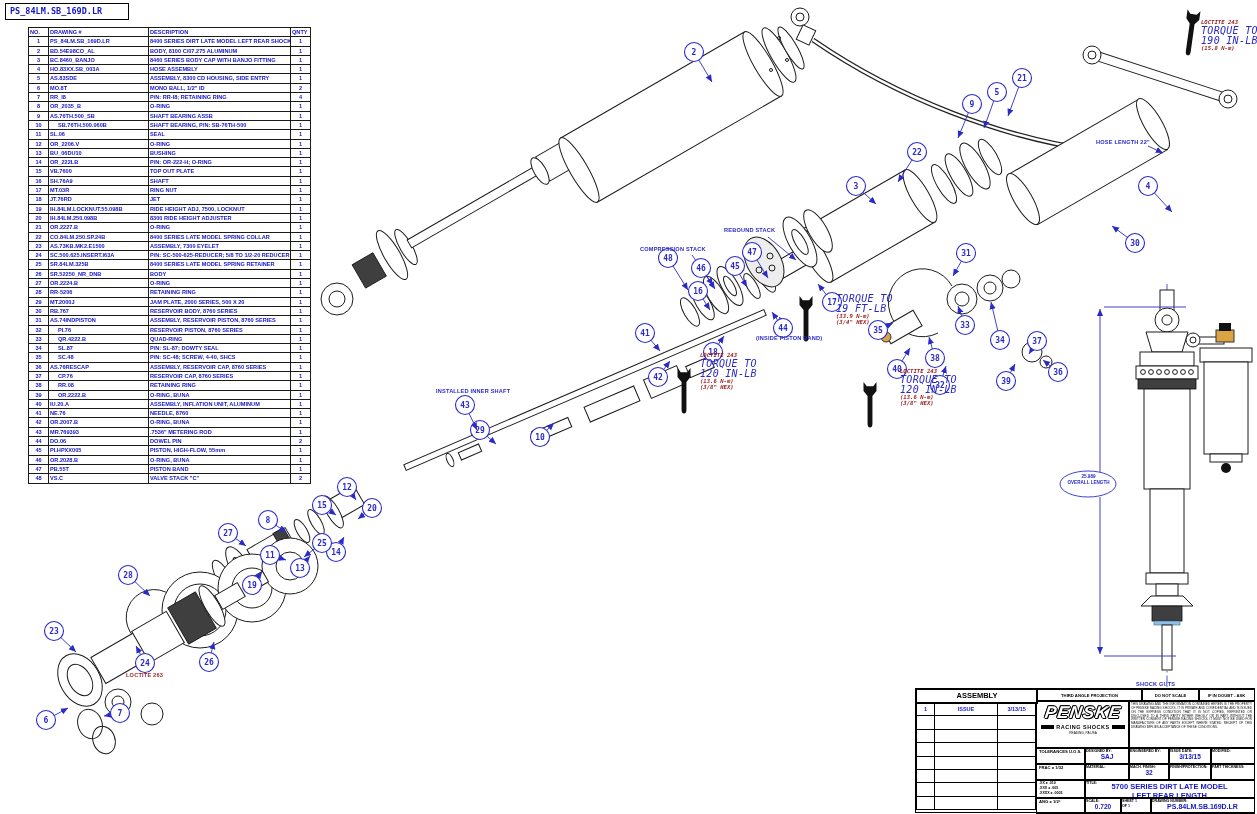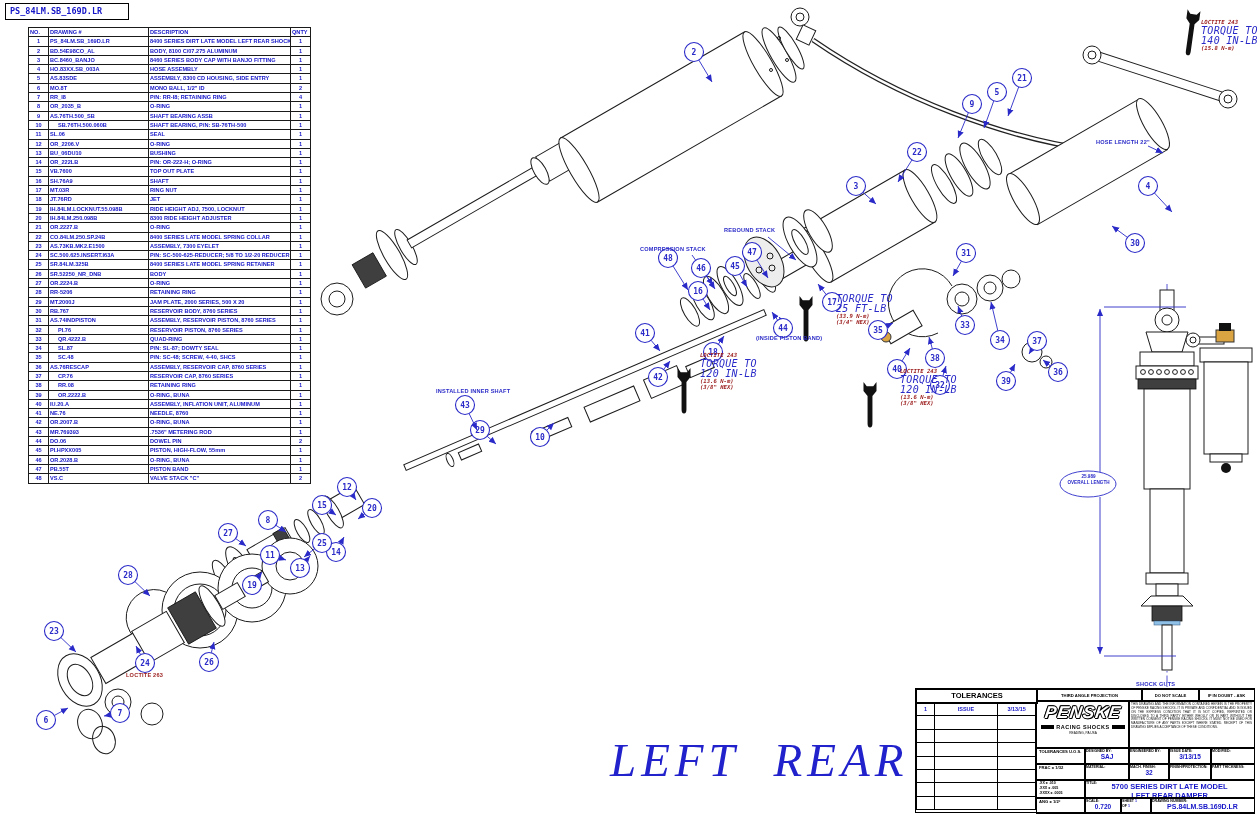--- a/index.html
+++ b/index.html
@@ -799,41 +799,40 @@
         </tr>
         <tr>
           <td class="c">48</td>
           <td>VS.C</td>
           <td>VALVE STACK "C"</td>
           <td class="c">2</td>
         </tr>
       </tbody>
   </table>
 
-  <div id="biglabel">LEFT REAR</div>
 
   <div id="label-layer">
       <div class="dlabel blue" style="left: 640px; top: 246px;">COMPRESSION STACK</div>
       <div class="dlabel blue" style="left: 724px; top: 227px;">REBOUND STACK</div>
       <div class="dlabel blue" style="left: 756px; top: 335px;">(INSIDE PISTON BAND)</div>
       <div class="dlabel blue" style="left: 436px; top: 388px;">INSTALLED INNER SHAFT</div>
       <div class="dlabel blue" style="left: 1096px; top: 139px;">HOSE LENGTH 22"</div>
       <div class="dlabel red" style="left: 126px; top: 672px;">LOCTITE 263</div>
       <div class="dlabel blue" style="left: 1136px; top: 681px;">SHOCK GUTS</div>
     </div>
   <div id="callout-layer">
       <div class="callout" style="left: 1201px; top: 20px;">
         <div class="r">LOCTITE 243</div>
         <div class="b">TORQUE TO</div>
-        <div class="b">140 IN-LB</div>
+        <div class="b">190 IN-LB</div>
         <div class="r">(15.8 N-m)</div>
       </div>
       <div class="callout" style="left: 836px; top: 294px;">
         <div class="b">TORQUE TO</div>
-        <div class="b">25 FT-LB</div>
+        <div class="b">19 FT-LB</div>
         <div class="r">(33.9 N-m)</div>
         <div class="r">(3/4" HEX)</div>
       </div>
       <div class="callout" style="left: 900px; top: 369px;">
         <div class="r">LOCTITE 243</div>
         <div class="b">TORQUE TO</div>
         <div class="b">120 IN-LB</div>
         <div class="r">(13.6 N-m)</div>
         <div class="r">(3/8" HEX)</div>
       </div>
@@ -847,21 +846,21 @@
     </div>
 
   <div id="dimlabel">
     <div>25.989</div>
     <div>OVERALL LENGTH</div>
   </div>
 
   <div id="tblock">
 
     <div class="cell" style="left:0;top:0;width:120px;height:13px;">
-      <div id="rev-head">TOLERANCES</div>
+      <div id="rev-head">ASSEMBLY</div>
     </div>
     <table id="revtable">
       <colgroup>
           <col style="width:18px">
           <col style="width:64px">
           <col style="width:38px">
         </colgroup>
       <tbody id="rev-body">
           <tr>
             <td>1</td>
@@ -970,21 +969,21 @@
     </div>
     <div class="cell" style="left:294px;top:74px;width:43px;height:16px;">
       <span class="lbl">PART THICKNESS:</span>
       <span class="val"></span>
     </div>
 
     <div class="cell" style="left:168px;top:90px;width:169px;height:18px;">
       <span class="lbl" style="position:absolute;">TITLE:</span>
       <div id="title-val">
         <div>5700 SERIES DIRT LATE MODEL</div>
-        <div>LEFT REAR DAMPER</div>
+        <div>LEFT REAR LENGTH</div>
       </div>
     </div>
 
     <div class="cell" style="left:168px;top:108px;width:36px;height:15px;">
       <span class="lbl">SCALE:</span>
       <span class="val">0.720</span>
     </div>
     <div class="cell" style="left:204px;top:108px;width:30px;height:15px;">
       <span class="lbl"><span>SHEET</span>
         <span style="color:#1515c8">1</span></span>

